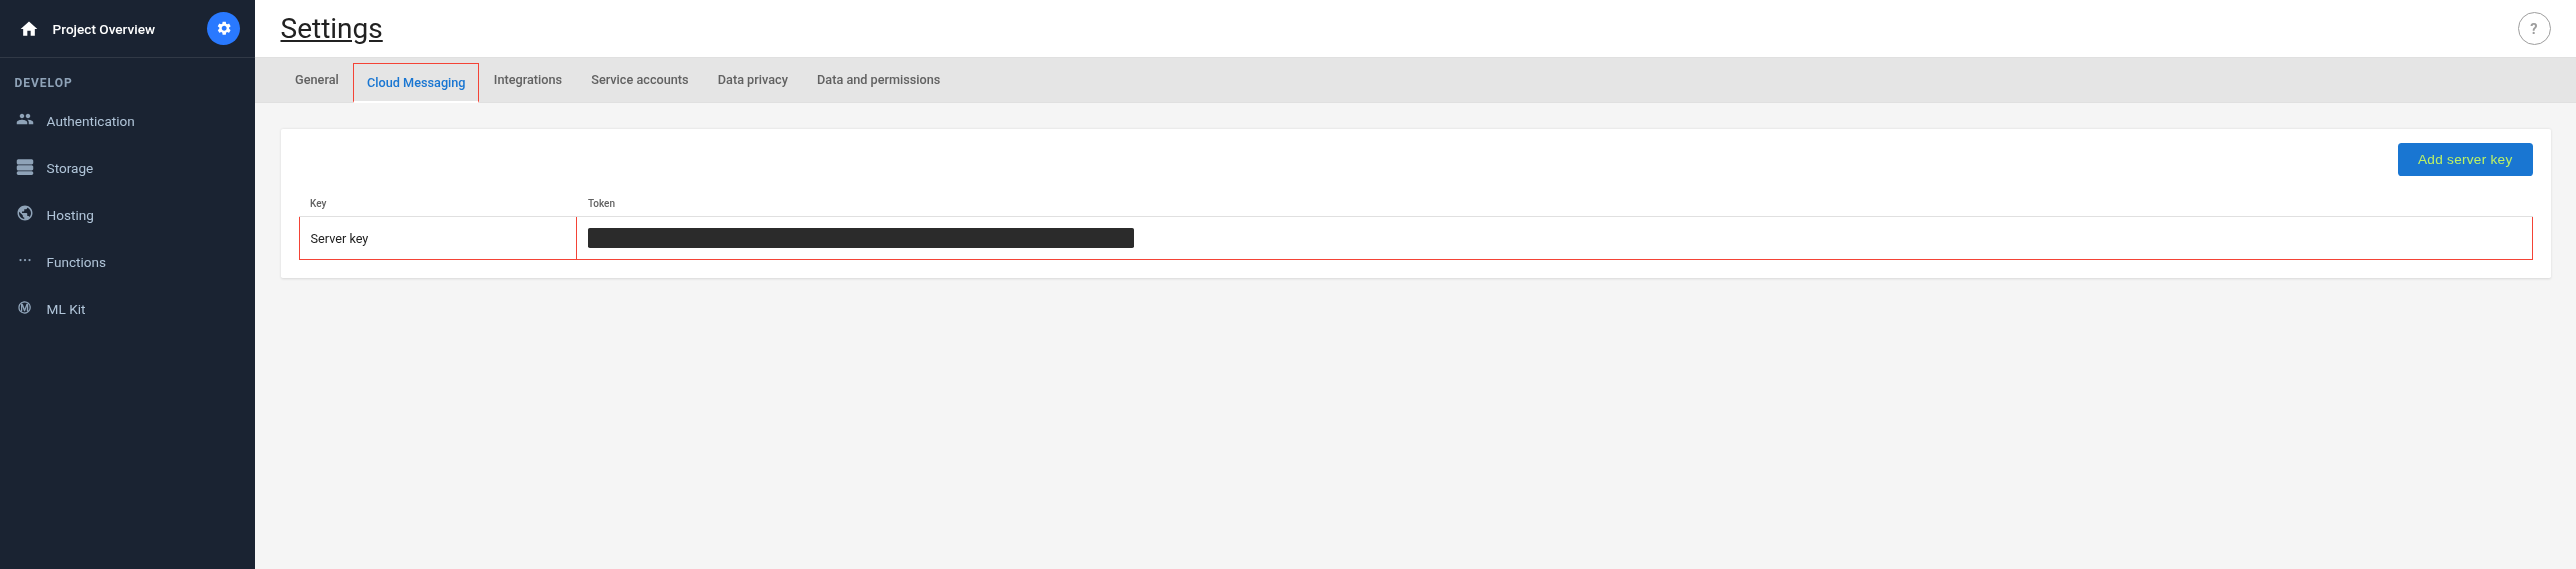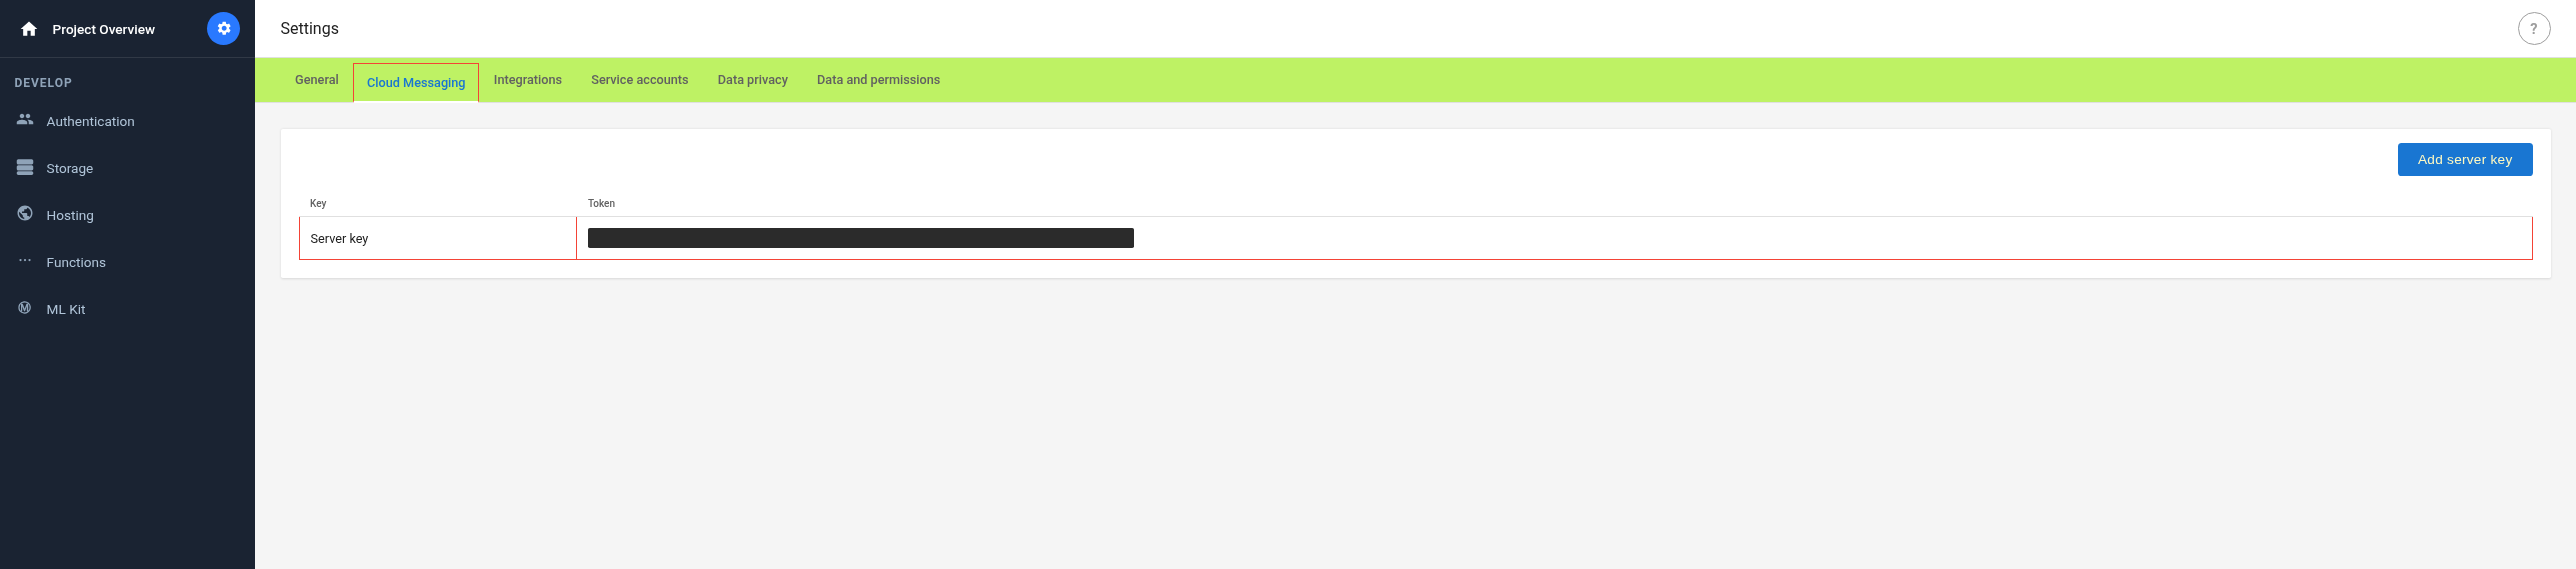--- a/index.html
+++ b/index.html
@@ -82,42 +82,43 @@
     .top-bar {
       display: flex;
       align-items: center;
       justify-content: space-between;
       padding: 0 25.5px;
       height: 58px;
       border-bottom: 0.9px solid #e0e0e0;
       background: #fff;
     }
     .page-title {
-      font-size: 16px;
+      font-size: 28px;
       font-weight: 400;
       color: #212121;
+      text-decoration: underline;
     }
     .help-icon-wrap {
       width: 33px; height: 33px;
       border-radius: 50%;
       border: 1.8px solid #9e9e9e;
       display: flex; align-items: center; justify-content: center;
       color: #9e9e9e;
       font-size: 14.6px;
       font-weight: 700;
       cursor: pointer;
     }
 
     
     .tabs-bar {
       display: flex;
       align-items: flex-end;
       padding: 0 25.5px;
       border-bottom: 0.9px solid #e0e0e0;
-      background: #bef264;
+      background: #e5e5e5;
       height: 45px;
     }
     .tab-item {
       padding: 0 14.6px;
       height: 45px;
       display: flex;
       align-items: center;
       font-size: 12.7px;
       font-weight: 500;
       color: #616161;
@@ -158,21 +159,21 @@
       box-shadow: 0 0.9px 2.7px rgba(0,0,0,0.12);
       padding: 14.6px 18px 18px 18px;
     }
     .card-toolbar {
       display: flex;
       justify-content: flex-end;
       margin-bottom: 14.6px;
     }
     .add-server-key-btn {
       background: #1976d2;
-      color: #fef9c3;
+      color: #bef264;
       border: none;
       border-radius: 3.6px;
       padding: 9px 20px;
       font-size: 13.6px;
       font-weight: 500;
       cursor: pointer;
       letter-spacing: 0.02em;
     }
 
     

